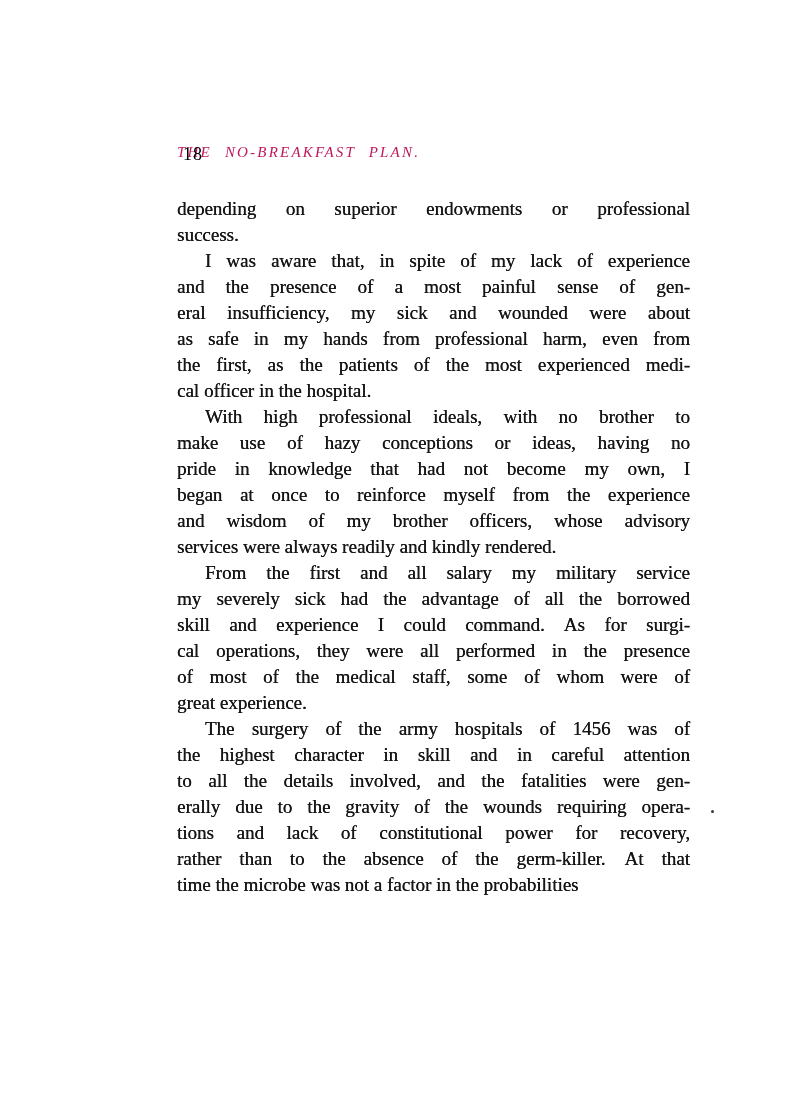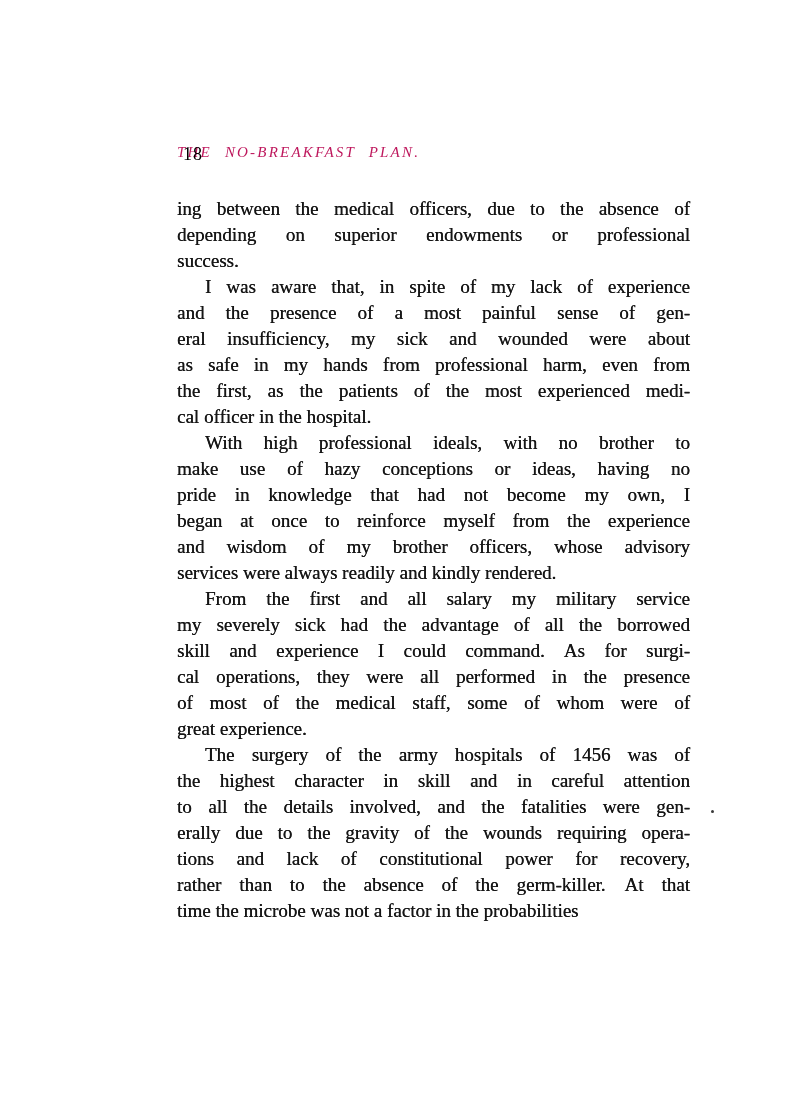--- a/index.html
+++ b/index.html
@@ -85,21 +85,20 @@
 <body>
 
 <div class="page">
   <header class="running-head">
     <span class="page-number">18</span>
     <span class="head-title">THE NO-BREAKFAST PLAN.</span>
   </header>
 
   <main class="body-text" id="body-text">
       <p class="para">
-        <span class="line first">ing between the medical officers, due to the absence of</span>
         <span class="line">depending on superior endowments or professional</span>
         <span class="line last">success.</span>
       </p>
       <p class="para indent">
         <span class="line first">I was aware that, in spite of my lack of experience</span>
         <span class="line">and the presence of a most painful sense of gen-</span>
         <span class="line">eral insufficiency, my sick and wounded were about</span>
         <span class="line">as safe in my hands from professional harm, even from</span>
         <span class="line">the first, as the patients of the most experienced medi-</span>
         <span class="line last">cal officer in the hospital.</span>

